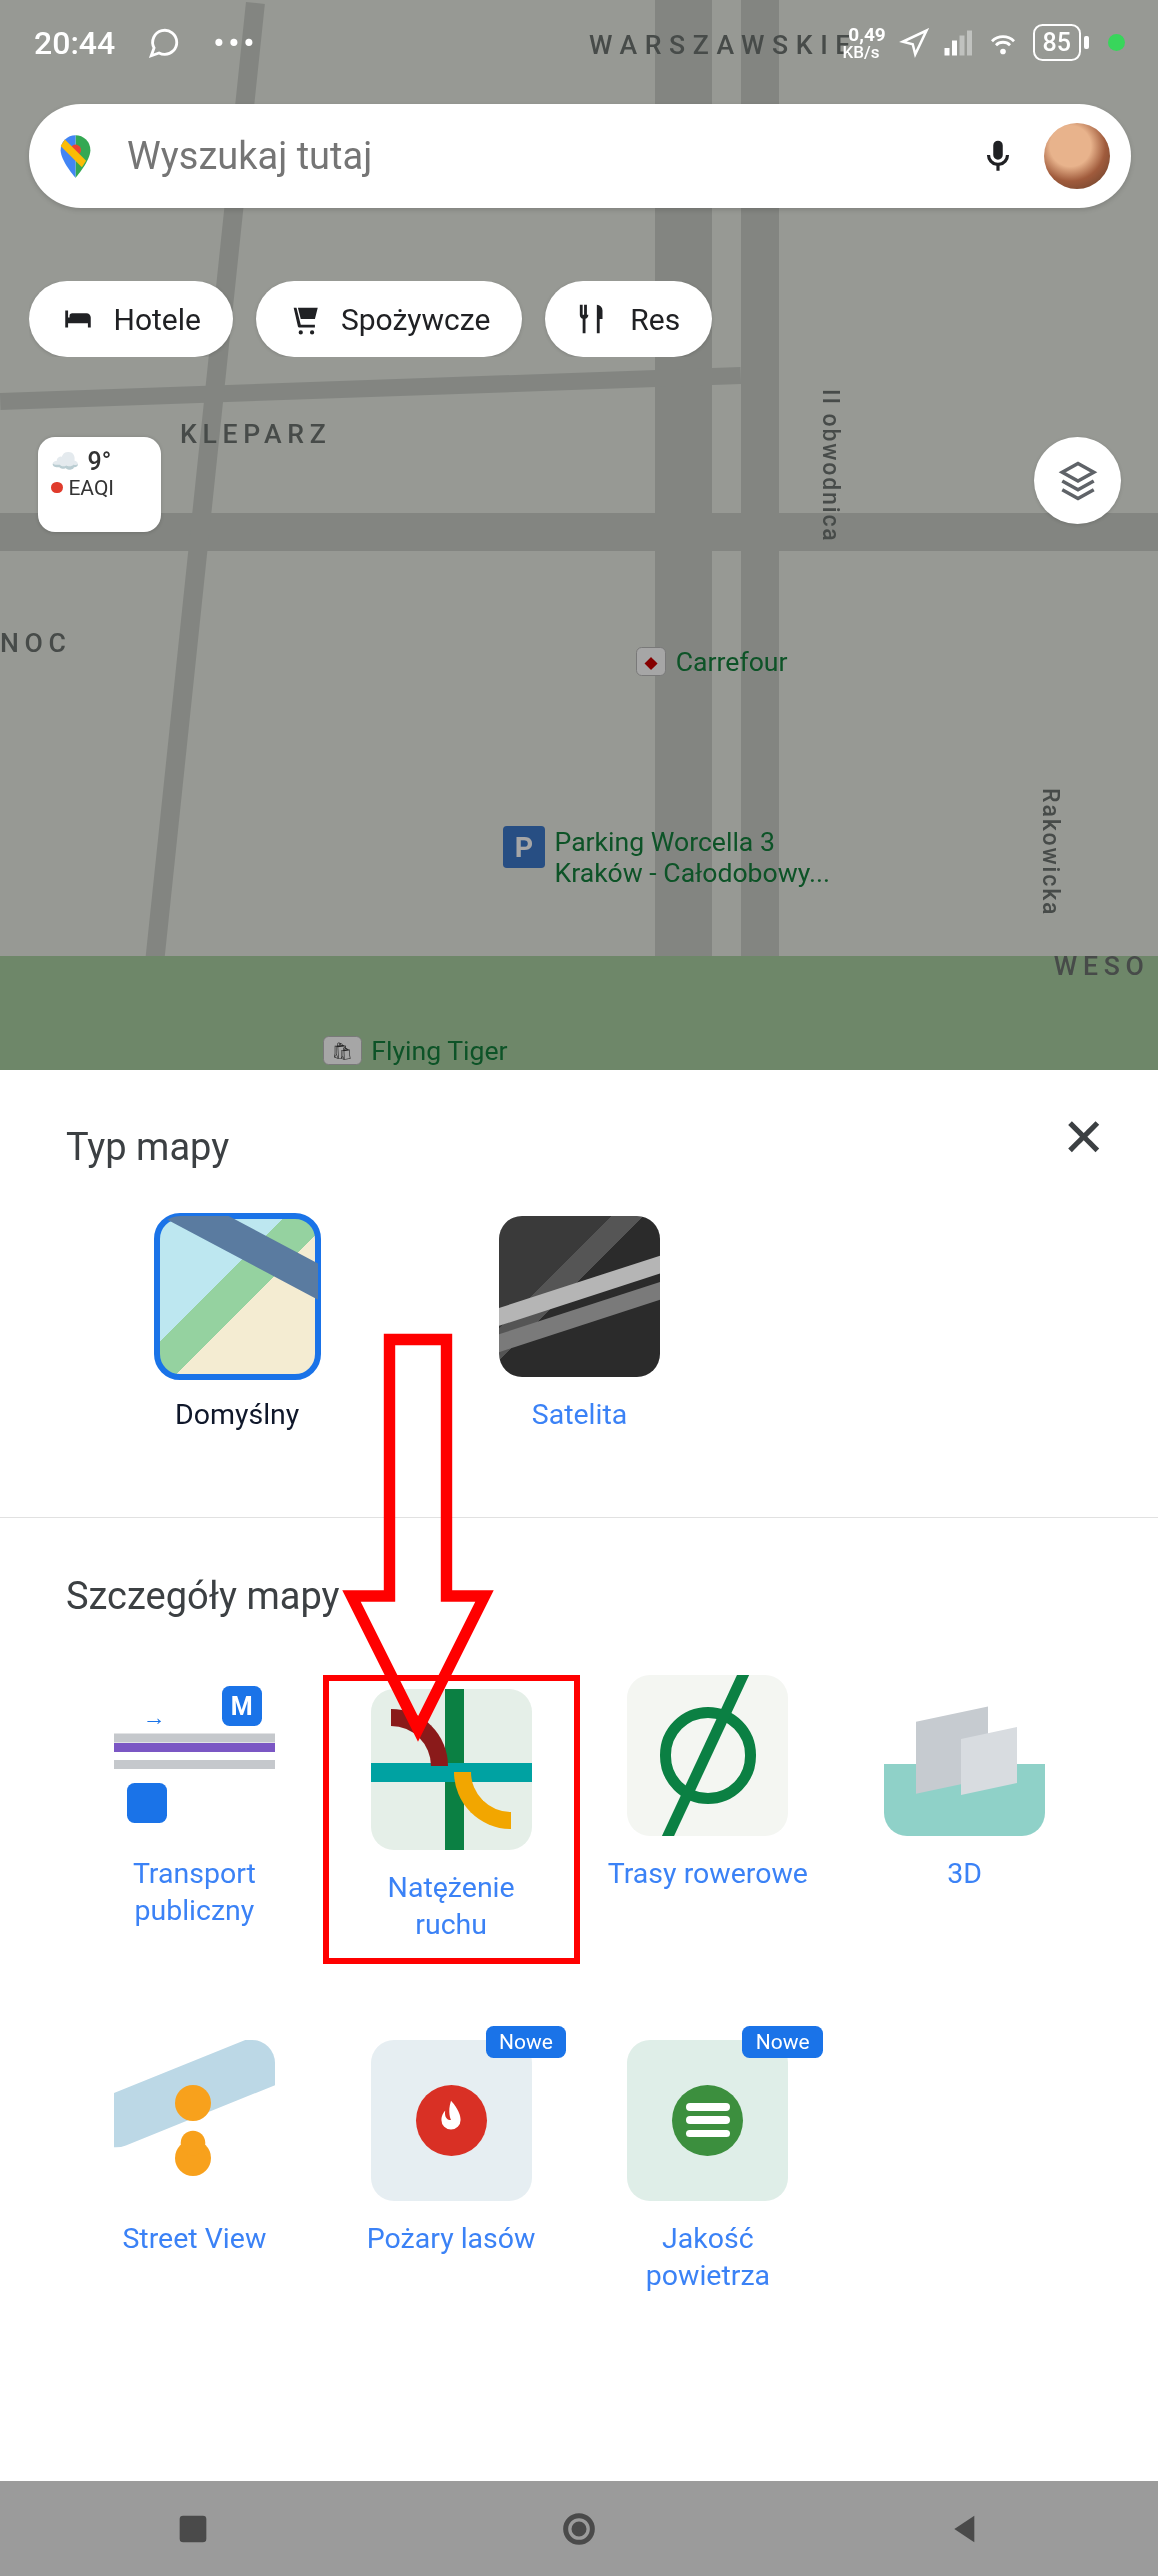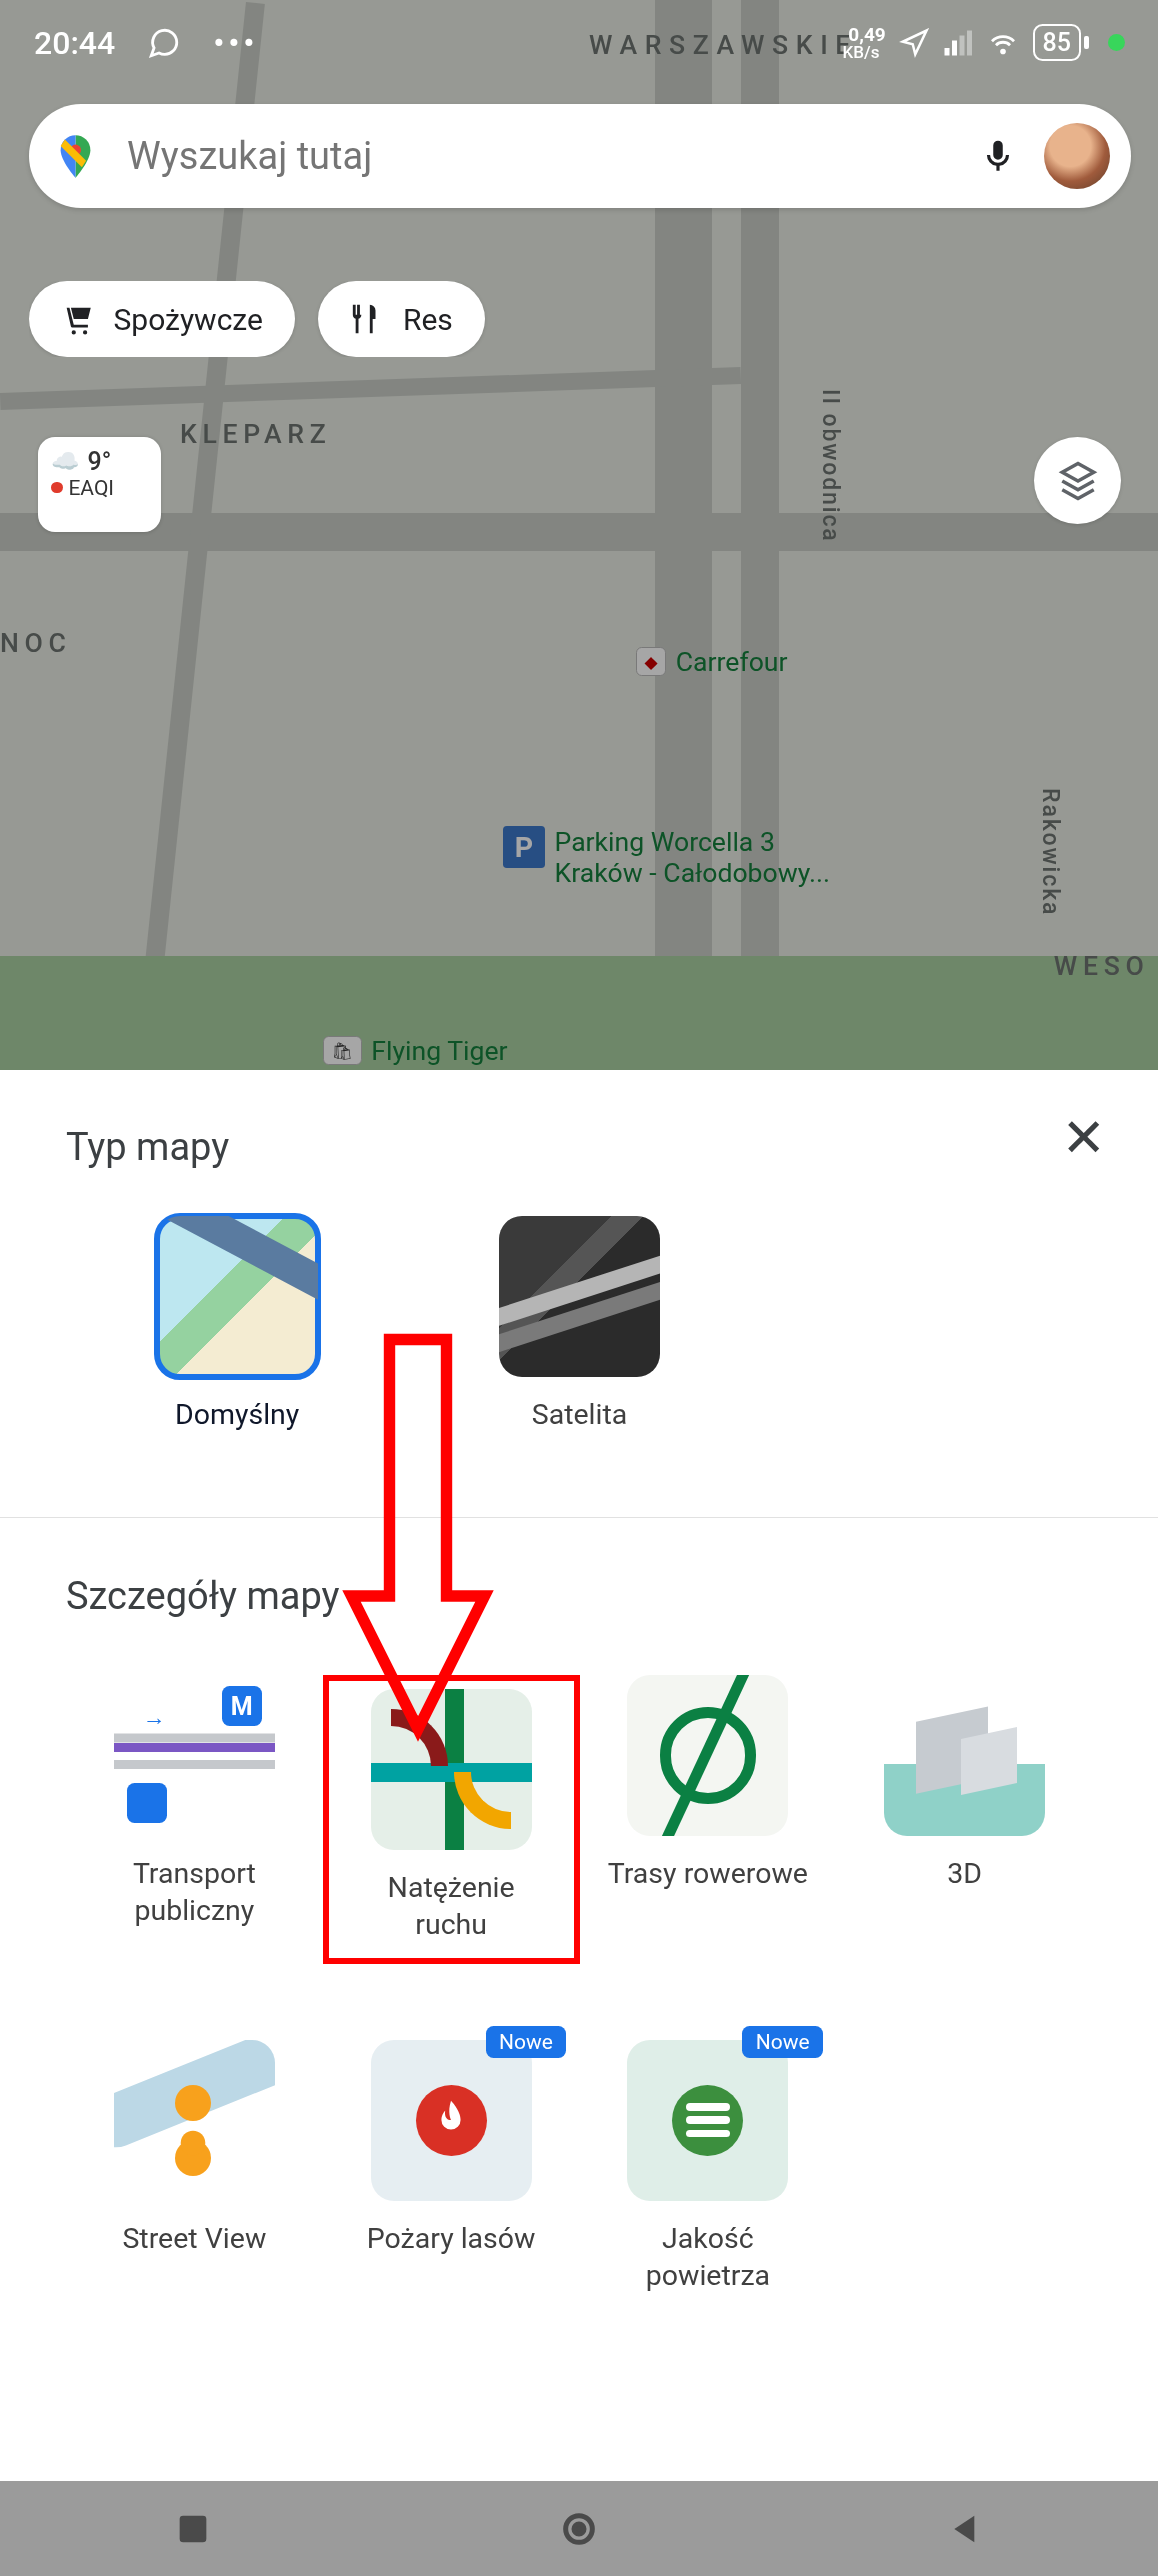--- a/index.html
+++ b/index.html
@@ -48,21 +48,21 @@
   
   .sheet { position: absolute; top: 1070px; left: 0; right: 0; bottom: 95px; background: #fff; padding: 55px 0 38px; }
   .sheet h2 { font-size: 38px; font-weight: 400; color: #3c4043; padding: 0 66px; }
   .close-x { position:absolute; top:42px; right:53px; font-size:53px; color:#3c4043; cursor:pointer; line-height:1; }
   hr.section { border:none; border-top:0.9px solid #e1e1e1; margin: 46px 0 0; width:100%; }
 
   .grid3 { display: grid; grid-template-columns: repeat(3, 1fr); gap: 0 0; padding: 47px 66px 38px; text-align:center; }
   .grid4 { display: grid; grid-template-columns: repeat(4, 1fr); gap: 76px 0; padding: 57px 66px 38px; text-align:center; }
   .opt { display:flex; flex-direction:column; align-items:center; gap:19px; cursor:pointer; position:relative; }
   .opt .thumb { width: 161px; height: 161px; border-radius: 23px; overflow:hidden; position:relative; }
-  .opt .label { font-size: 28.5px; color:#404040; line-height:1.3; }
+  .opt .label { font-size: 28.5px; color:#3b82f6; line-height:1.3; }
   .opt.selected .thumb { outline: 6.6px solid #1a73e8; outline-offset: -3.8px; }
   .opt.selected .label { color:#0f172a; }
   .opt .badge { position:absolute; top:-13.3px; right:13.3px; background:#1a73e8; color:#fff; font-size:21px; padding:3.8px 13.3px; border-radius:7.6px; z-index:2; }
 
   .highlight-box { border: 6.6px solid #ff0000; padding: 7.6px 7.6px 15px; }
   .arrow-overlay { position:absolute; z-index:20; pointer-events:none; }
 
   
   .th-default { background: linear-gradient(135deg,#bde7f0 0 40%,#95d2a0 40% 55%,#f4ecd2 55% 100%); position:relative; }
   .th-default::after { content:""; position:absolute; top:15%; left:-10%; width:160%; height:32px; background:#5a7ba0; border-radius:19px; transform:rotate(28deg); }
@@ -182,20 +182,26 @@
       <path fill="#fbbc05" d="M7 4l10 10-2 3L5 7z"></path>
     </svg>
   <input class="search-text" placeholder="Wyszukaj tutaj" style="">
   <svg class="mic" viewBox="0 0 24 24" fill="#202124">
       <path d="M12 14a3 3 0 003-3V5a3 3 0 10-6 0v6a3 3 0 003 3zm5-3a5 5 0 01-10 0H5a7 7 0 006 6.92V21h2v-3.08A7 7 0 0019 11z"></path>
     </svg>
   <div class="avatar"></div>
 </div>
 
 <div class="chip-row">
+  <div class="chip">
+    <svg viewBox="0 0 24 24" fill="#202124">
+        <path d="M3 6v12h2v-3h14v3h2v-7a3 3 0 00-3-3H9a3 3 0 00-3 3H5V6zm3 4a2 2 0 104 0 2 2 0 00-4 0z"></path>
+      </svg>
+    <span>Hotele</span>
+  </div>
   <div class="chip">
     <svg viewBox="0 0 24 24" fill="#202124">
         <path d="M7 4h14l-2 8H9L7 4zm-3 0h2l3 12h10v2H8a1 1 0 01-1-.78L4 4zm5 16a1.5 1.5 0 100 3 1.5 1.5 0 000-3zm8 0a1.5 1.5 0 100 3 1.5 1.5 0 000-3z"></path>
       </svg>
     <span>Spożywcze</span>
   </div>
   <div class="chip">
     <svg viewBox="0 0 24 24" fill="#202124">
         <path d="M8 2v7a3 3 0 01-2 2.83V22H4V11.83A3 3 0 012 9V2h2v7h1V2h2v7h1V2zm6 0a4 4 0 014 4v6h-2v10h-2V2z"></path>
       </svg>

